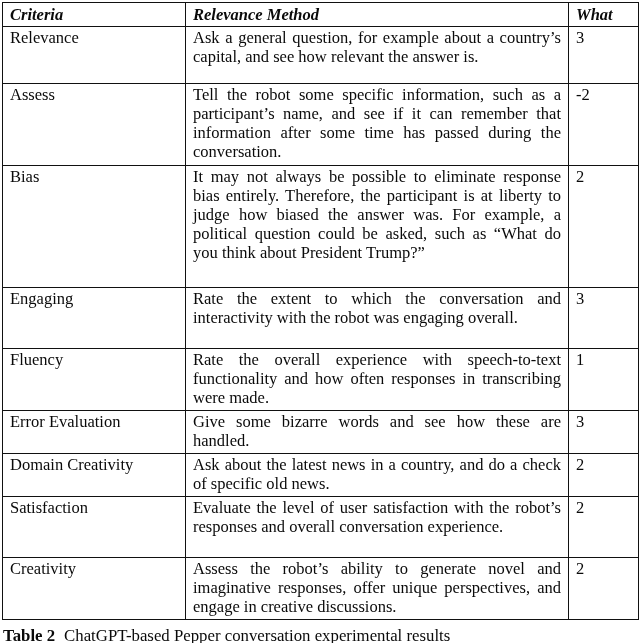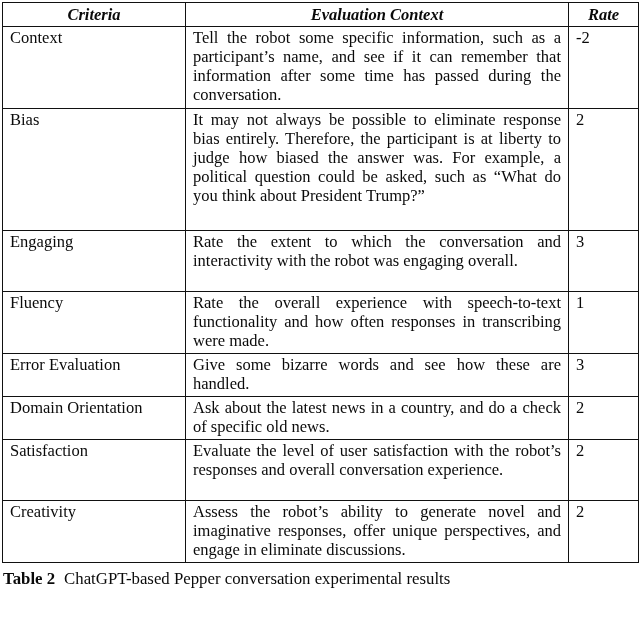--- a/index.html
+++ b/index.html
@@ -27,21 +27,21 @@
   col.c-method   { width: 383px; }
   col.c-rate     { width: 70px;  }
   th, td {
     border: 1.5px solid #111;
     vertical-align: top;
     padding: 1px 7px 3px 7px;
     font-size: 16.5px;
     line-height: 19px;
   }
   th {
-    text-align: center;
+    text-align: left;
     font-weight: bold;
     font-style: italic;
     padding-top: 2px;
     padding-bottom: 2px;
   }
   td.method {
     text-align: justify;
     text-justify: inter-word;
   }
   td.rate { text-align: left; }
@@ -73,27 +73,32 @@
 
   <table class="results">
     <colgroup>
       <col class="c-criteria">
       <col class="c-method">
       <col class="c-rate">
     </colgroup>
     <thead>
       <tr class="hdr">
         <th>Criteria</th>
-        <th>Evaluation Context</th>
-        <th>Rate</th>
+        <th>Relevance Method</th>
+        <th>What</th>
       </tr>
     </thead>
     <tbody>
+      <tr class="r-0">
+        <td class="crit">Relevance</td>
+        <td class="method">Ask a general question, for example about a country’s capital, and see how relevant the answer is.</td>
+        <td class="rate">3</td>
+      </tr>
       <tr class="r-1">
-        <td class="crit">Context</td>
+        <td class="crit">Assess</td>
         <td class="method">Tell the robot some specific information, such as a participant’s name, and see if it can remember that information after some time has passed during the conversation.</td>
         <td class="rate">-2</td>
       </tr>
       <tr class="r-2">
         <td class="crit">Bias</td>
         <td class="method">It may not always be possible to eliminate response bias entirely. Therefore, the participant is at liberty to judge how biased the answer was. For example, a political question could be asked, such as “What do you think about President Trump?”</td>
         <td class="rate">2</td>
       </tr>
       <tr class="r-3">
         <td class="crit">Engaging</td>
@@ -104,32 +109,32 @@
         <td class="crit">Fluency</td>
         <td class="method">Rate the overall experience with speech-to-text functionality and how often responses in transcribing were made.</td>
         <td class="rate">1</td>
       </tr>
       <tr class="r-5">
         <td class="crit">Error Evaluation</td>
         <td class="method">Give some bizarre words and see how these are handled.</td>
         <td class="rate">3</td>
       </tr>
       <tr class="r-6">
-        <td class="crit">Domain Orientation</td>
+        <td class="crit">Domain Creativity</td>
         <td class="method">Ask about the latest news in a country, and do a check of specific old news.</td>
         <td class="rate">2</td>
       </tr>
       <tr class="r-7">
         <td class="crit">Satisfaction</td>
         <td class="method">Evaluate the level of user satisfaction with the robot’s responses and overall conversation experience.</td>
         <td class="rate">2</td>
       </tr>
       <tr class="r-8">
         <td class="crit">Creativity</td>
-        <td class="method">Assess the robot’s ability to generate novel and imaginative responses, offer unique perspectives, and engage in eliminate discussions.</td>
+        <td class="method">Assess the robot’s ability to generate novel and imaginative responses, offer unique perspectives, and engage in creative discussions.</td>
         <td class="rate">2</td>
       </tr>
     </tbody>
   </table>
 
   <p class="caption">
     <span class="cap-label">Table 2</span><span>ChatGPT-based Pepper conversation experimental results</span>
   </p>
 
 </div>

